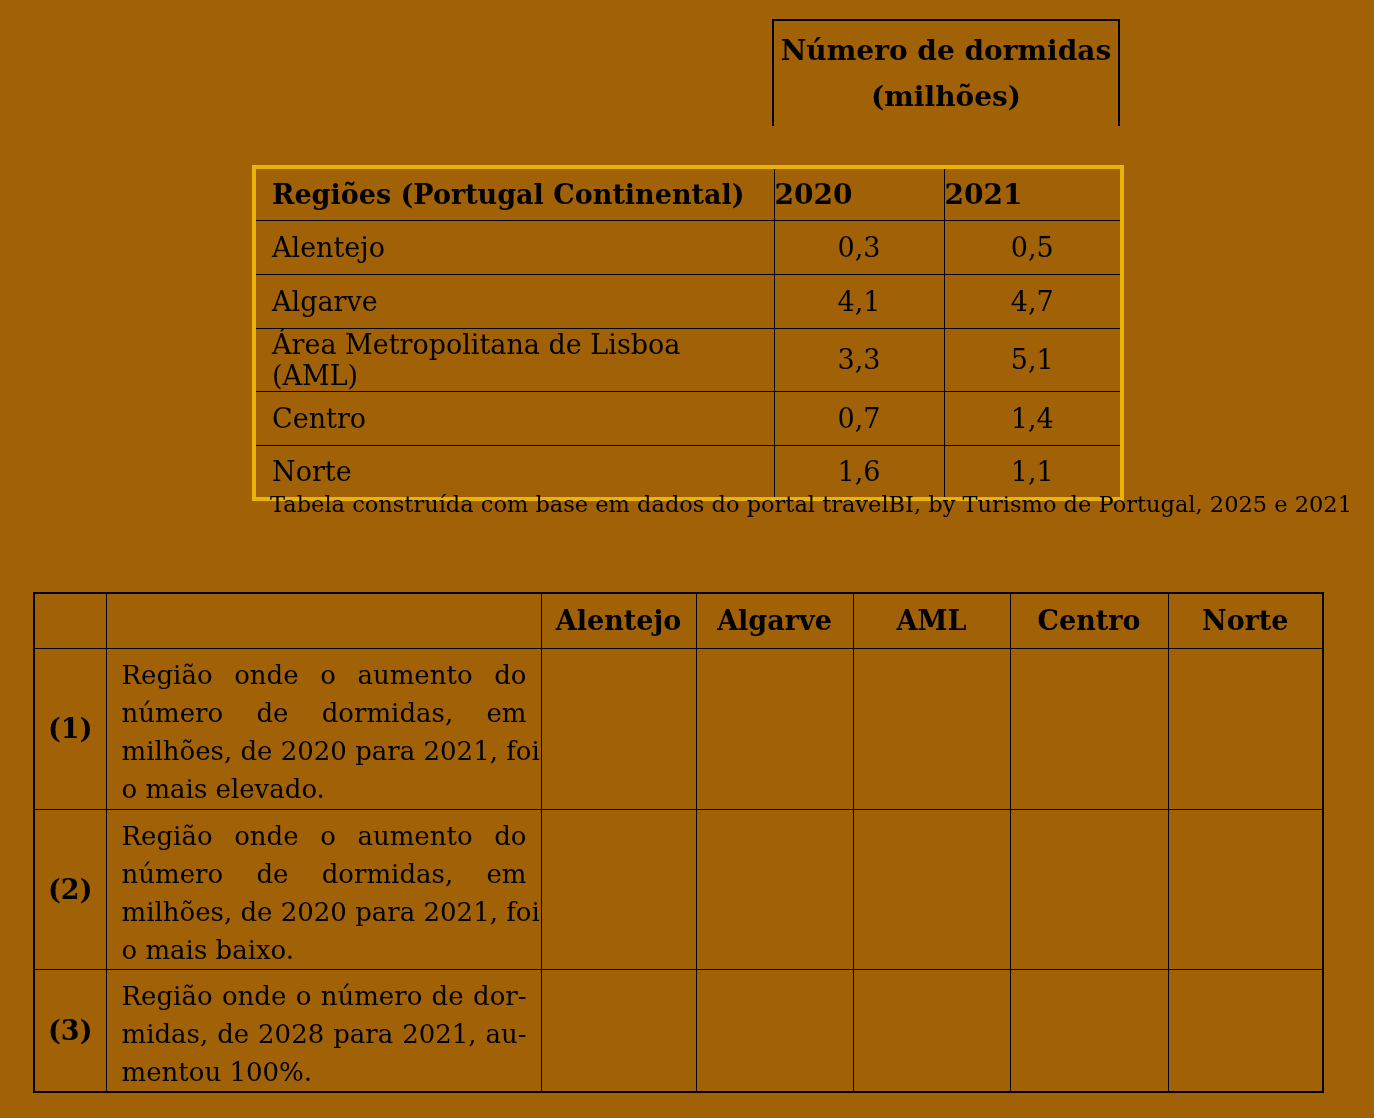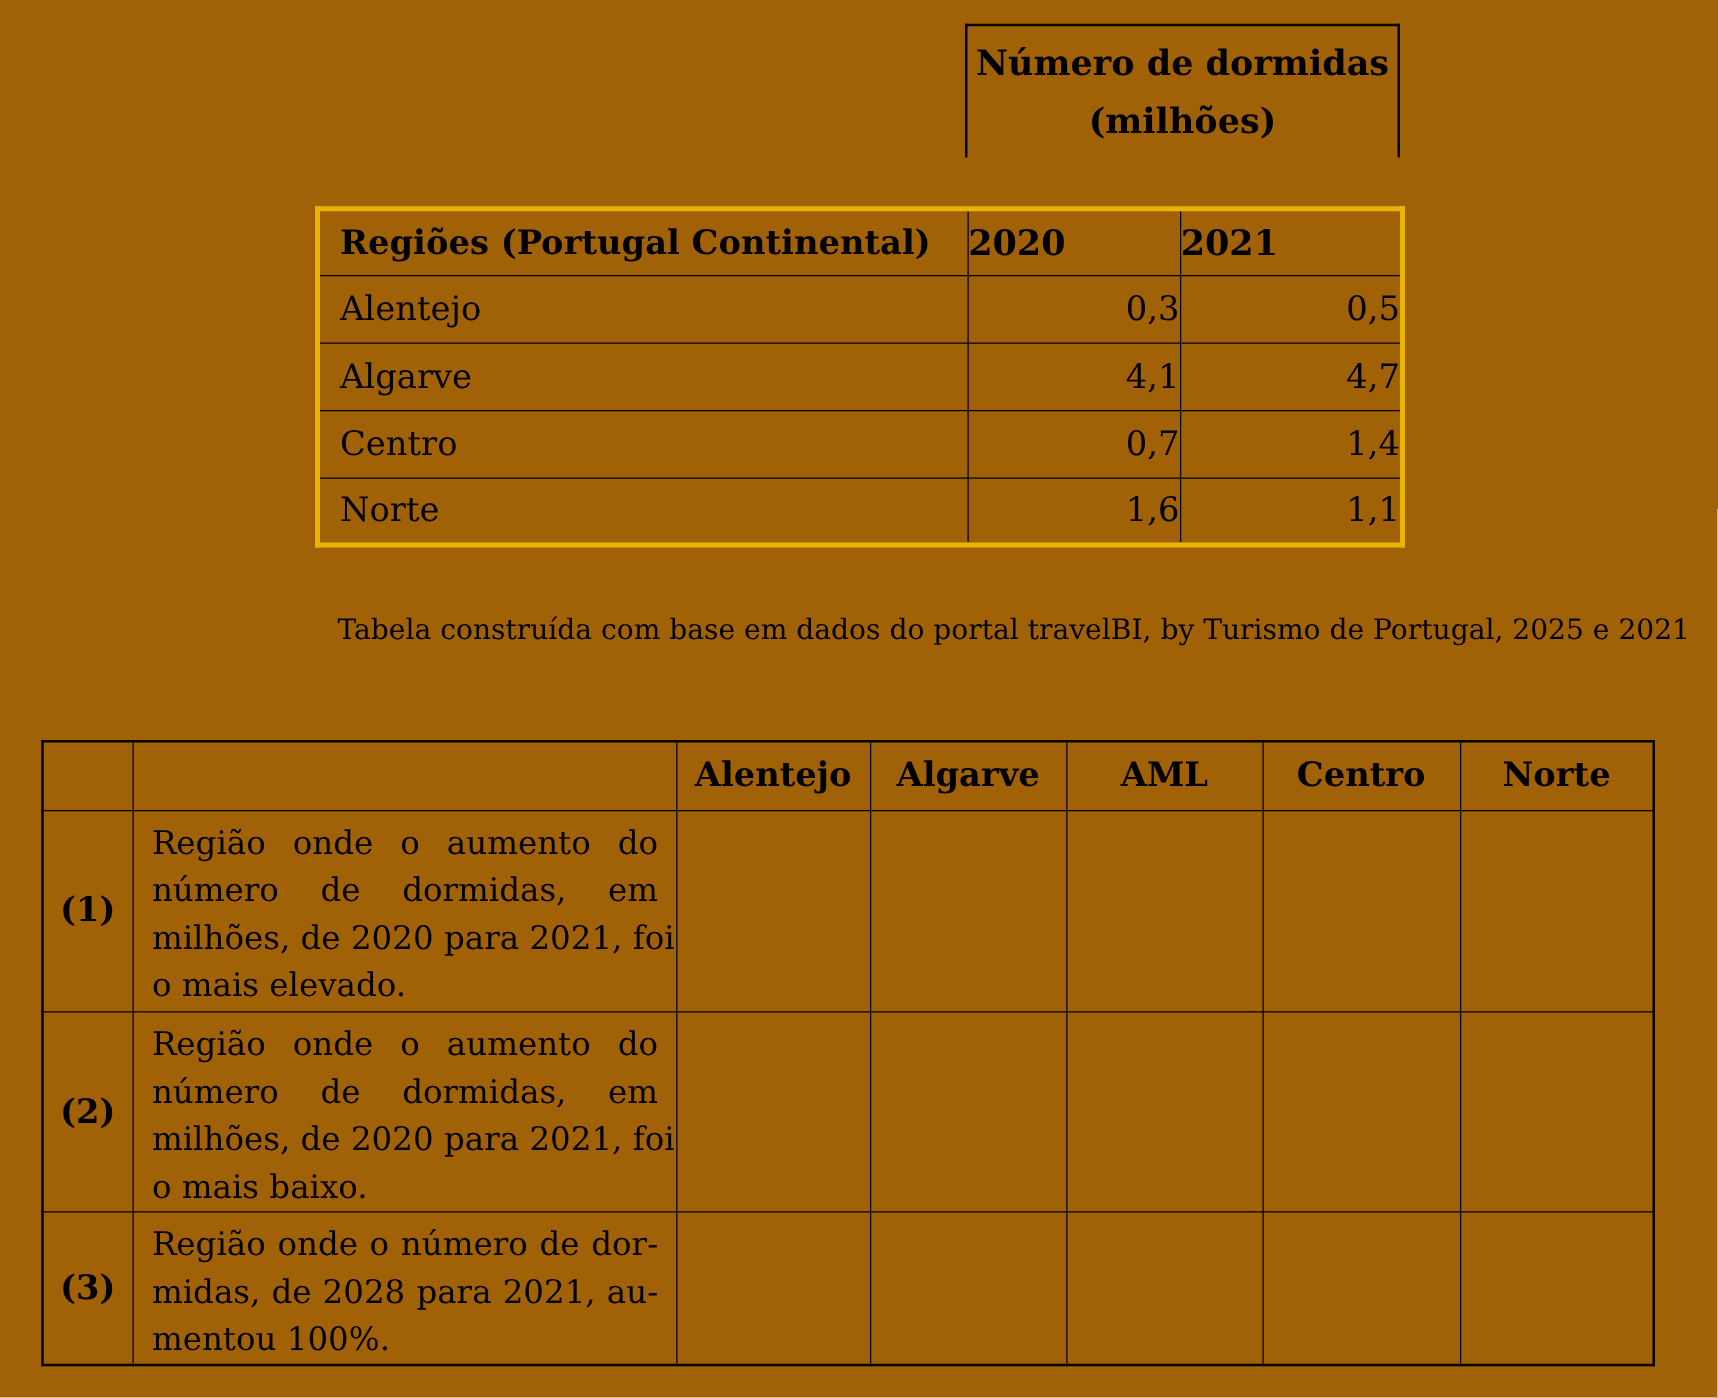--- a/index.html
+++ b/index.html
@@ -38,21 +38,21 @@
     border: 1.5px solid #000;
     box-sizing: border-box;
     padding: 0;
     vertical-align: middle;
   }
   table.t1 tr { height: 54px; }
   table.t1 tr.t1-colhead-row { height: 53px; }
   .t1-region { text-align: left; padding-left: 16px !important; }
   .t1-colhead-region { text-align: left; padding-left: 16px !important; font-weight: bold; font-size: 27px; }
   .t1-colhead-year { text-align: left; font-weight: bold; font-size: 28px; }
-  .t1-num { text-align: right; }
+  .t1-num { text-align: center; }
 
   
   .caption {
     position: absolute; top: 486px; right: 22px; left: 60px;
     text-align: right;
     font-size: 22.5px;
     line-height: 36px;
   }
 
   
@@ -114,20 +114,25 @@
         <td class="t1-region">Alentejo</td>
         <td class="t1-num">0,3</td>
         <td class="t1-num">0,5</td>
       </tr>
       <tr>
         <td class="t1-region">Algarve</td>
         <td class="t1-num">4,1</td>
         <td class="t1-num">4,7</td>
       </tr>
       <tr>
+        <td class="t1-region">Área Metropolitana de Lisboa (AML)</td>
+        <td class="t1-num">3,3</td>
+        <td class="t1-num">5,1</td>
+      </tr>
+      <tr>
         <td class="t1-region">Centro</td>
         <td class="t1-num">0,7</td>
         <td class="t1-num">1,4</td>
       </tr>
       <tr>
         <td class="t1-region">Norte</td>
         <td class="t1-num">1,6</td>
         <td class="t1-num">1,1</td>
       </tr>
     </tbody>

